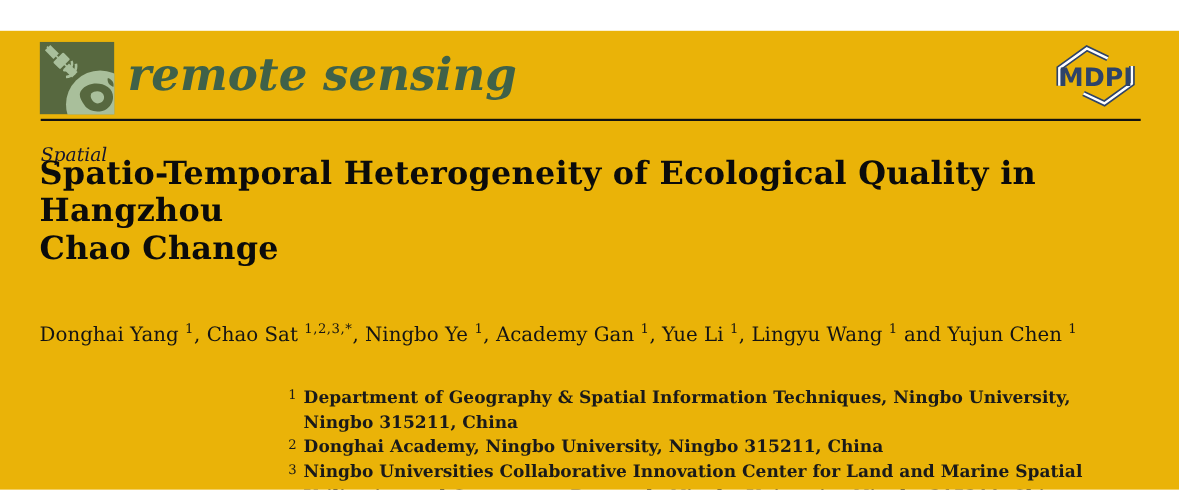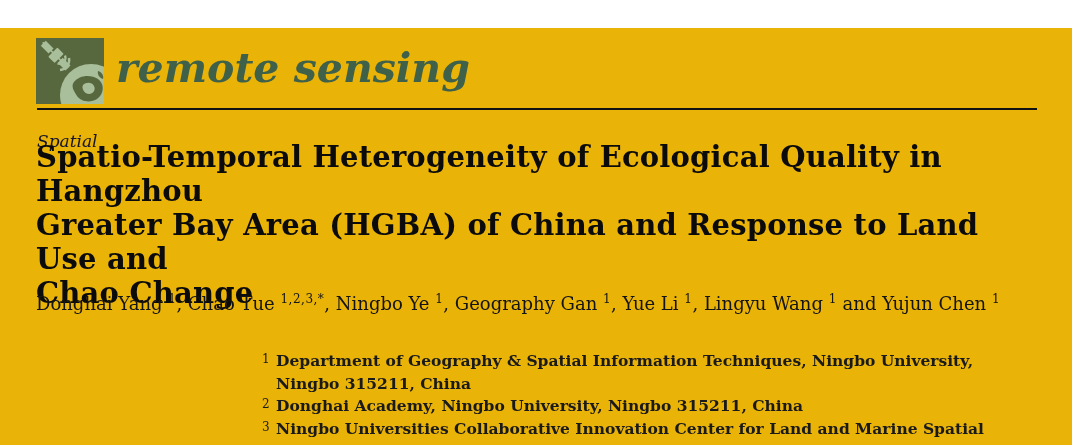--- a/index.html
+++ b/index.html
@@ -69,32 +69,42 @@
         <rect x="1" y="17" width="36" height="1.6"></rect>
       </g>
 
       <path d="M 33 20 A 10 10 0 0 1 24 32" fill="none" stroke="#a9bf9b" stroke-width="2.4"></path>
       <path d="M 29 17.5 A 6 6 0 0 1 21.5 25.5" fill="none" stroke="#a9bf9b" stroke-width="2.2"></path>
     </svg>
   </div>
 
   <div class="journal-name">remote sensing</div>
 
+  <div class="mdpi-logo">
+    <svg width="88" height="62" viewBox="0 0 88 62" xmlns="http://www.w3.org/2000/svg">
+
+      <polyline points="11,39 11,23 36,5 55,14" fill="none" stroke="#2e4369" stroke-width="5.2"></polyline>
+      <polyline points="11,39 11,23 36,5 55,14" fill="none" stroke="#ffffff" stroke-width="2.2"></polyline>
+
+      <polyline points="77,21 77,37 52,55 33,46" fill="none" stroke="#2e4369" stroke-width="5.2"></polyline>
+      <polyline points="77,21 77,37 52,55 33,46" fill="none" stroke="#ffffff" stroke-width="2.2"></polyline>
+      <text x="44" y="39" text-anchor="middle" font-family="DejaVu Sans, sans-serif" font-size="23" font-weight="bold" fill="#2e4369">MDPI</text>
+    </svg>
+  </div>
 
   <div class="header-rule"></div>
 
   <div class="article-label">Spatial</div>
 
   <h1 class="title">
     <span>Spatio-Temporal Heterogeneity of Ecological Quality in Hangzhou</span>
-    <span>Greater Bay Area (HGBA) of China and Response to Land Use and</span>
     <span>Chao Change</span>
   </h1>
 
-  <p class="authors" id="authors"><span>Donghai Yang </span><sup>1</sup>, <span>Chao Tue </span><sup>1,2,3,*</sup>, <span>Ningbo Ye </span><sup>1</sup>, <span>Geography Gan </span><sup>1</sup>, <span>Yue Li </span><sup>1</sup>, <span>Lingyu Wang </span><sup>1</sup> and <span>Yujun Chen </span><sup>1</sup></p>
+  <p class="authors" id="authors"><span>Donghai Yang </span><sup>1</sup>, <span>Chao Sat </span><sup>1,2,3,*</sup>, <span>Ningbo Ye </span><sup>1</sup>, <span>Academy Gan </span><sup>1</sup>, <span>Yue Li </span><sup>1</sup>, <span>Lingyu Wang </span><sup>1</sup> and <span>Yujun Chen </span><sup>1</sup></p>
 
   <div class="affiliations" id="affiliations">
       <div class="aff-row">
         <span class="aff-marker">1</span>
         <span class="aff-text">Department of Geography &amp; Spatial Information Techniques, Ningbo University, Ningbo 315211, China</span>
       </div>
       <div class="aff-row">
         <span class="aff-marker">2</span>
         <span class="aff-text">Donghai Academy, Ningbo University, Ningbo 315211, China</span>
       </div>

